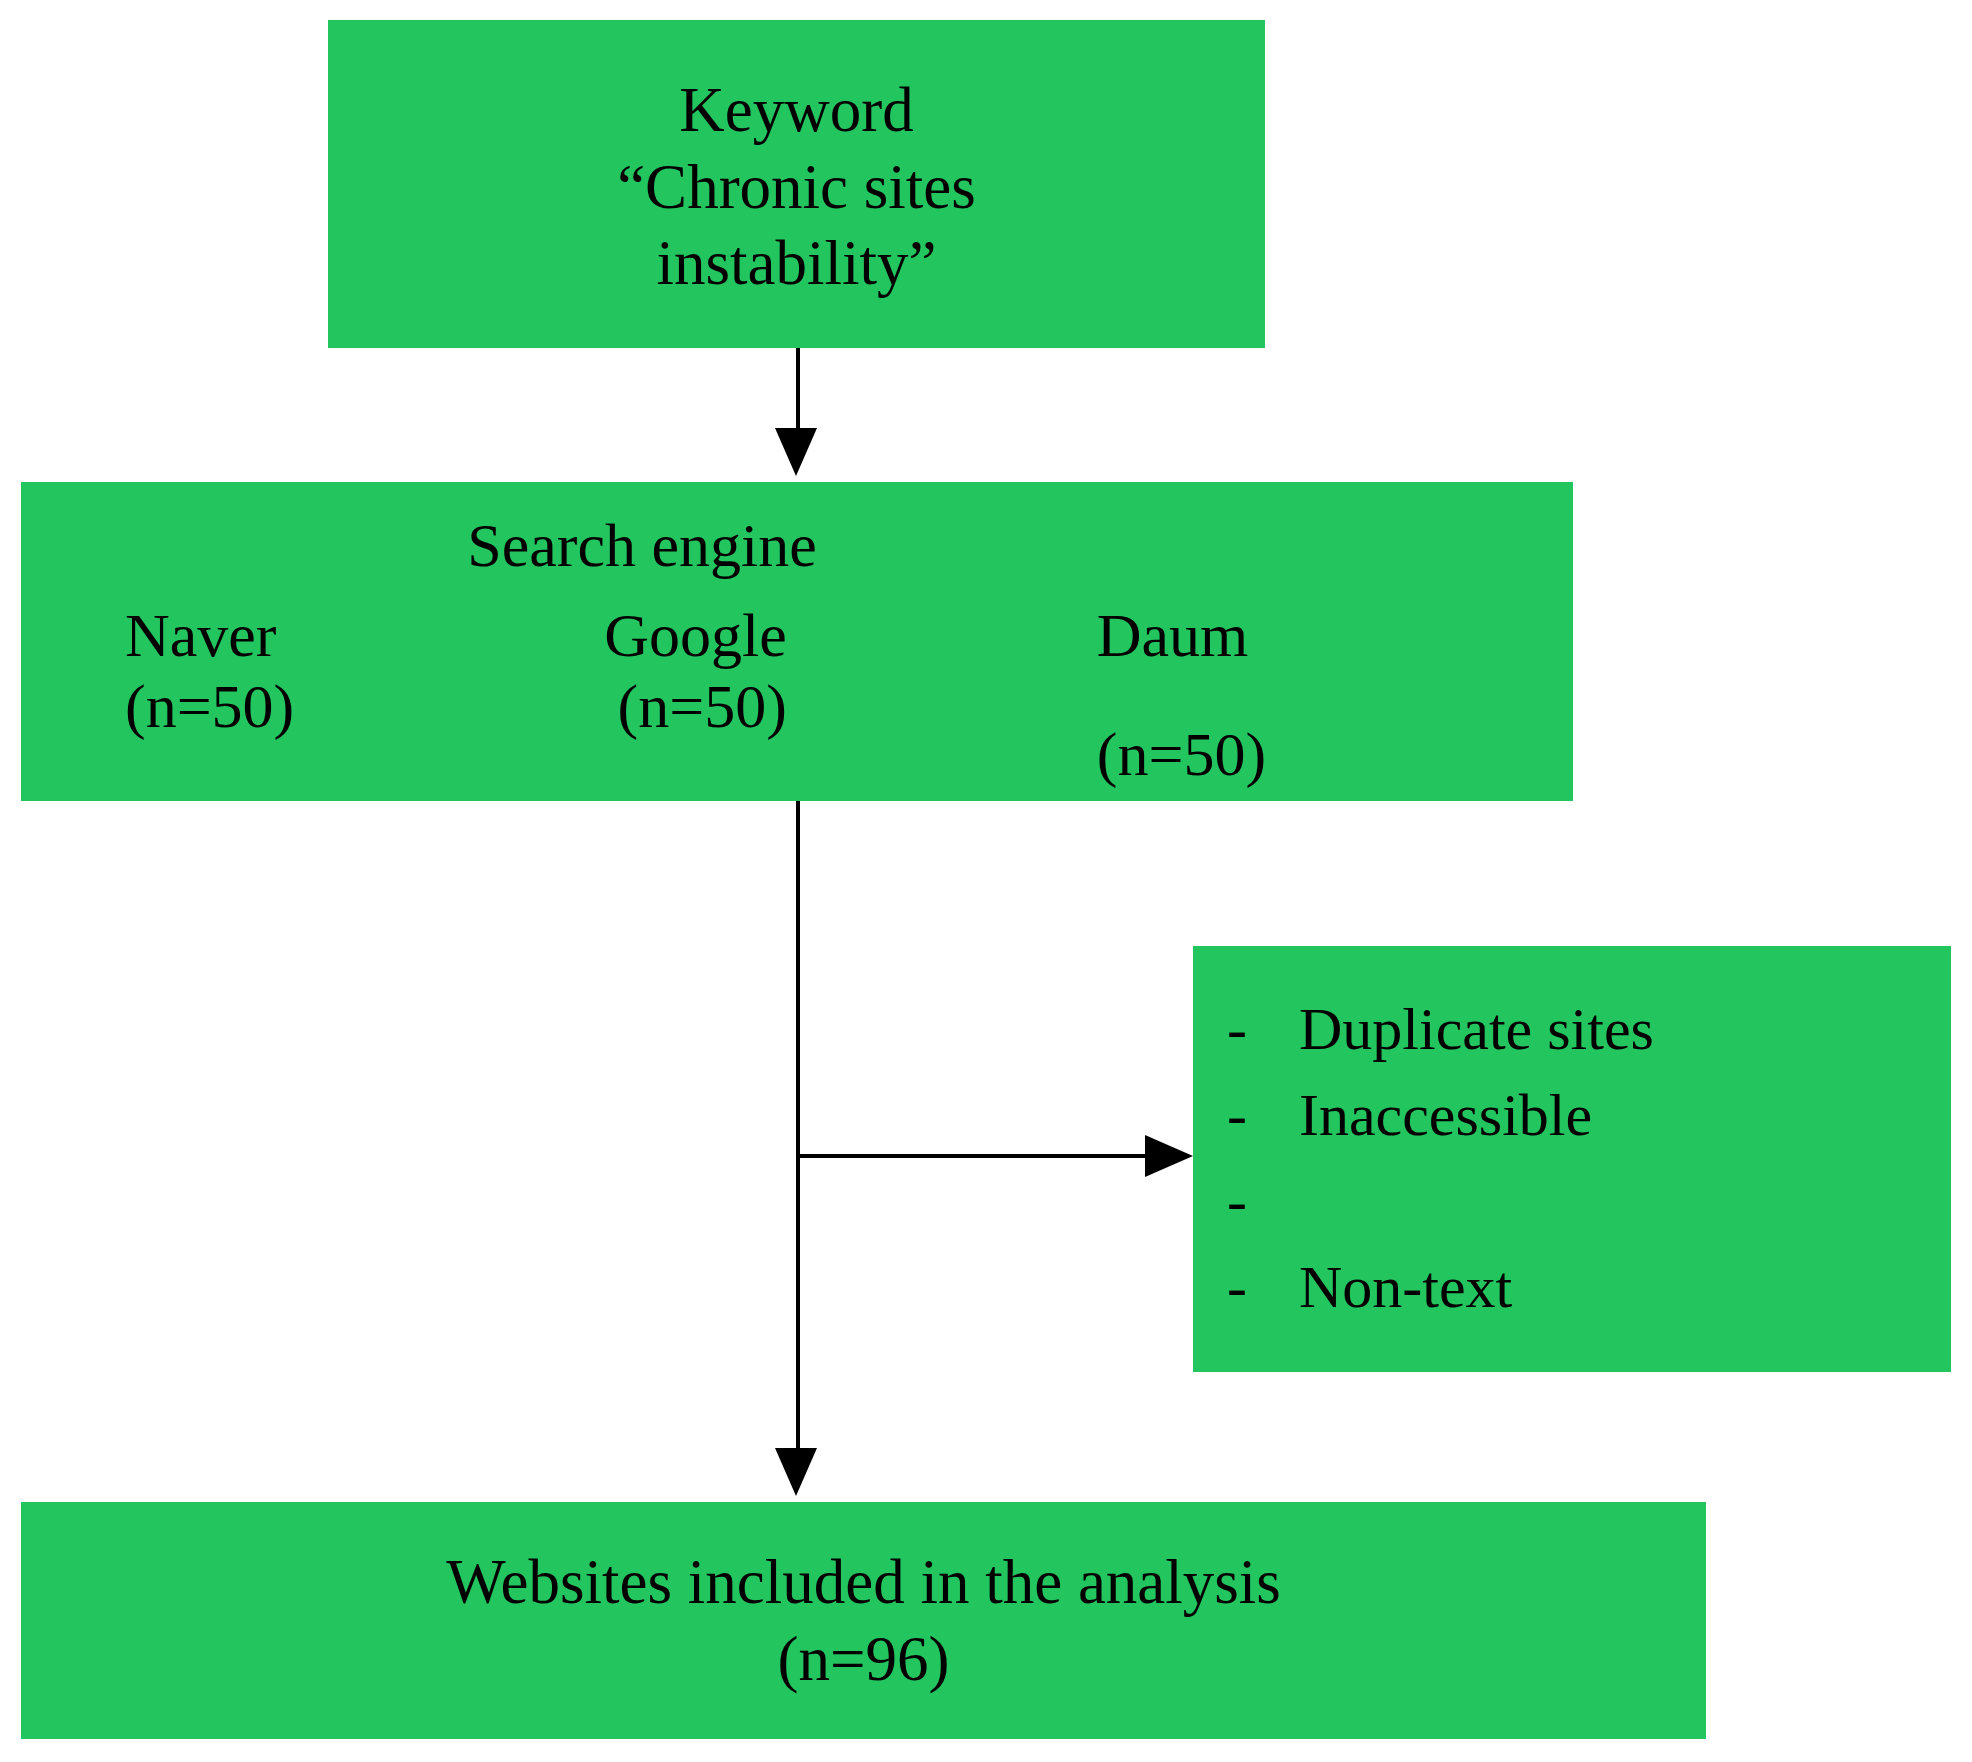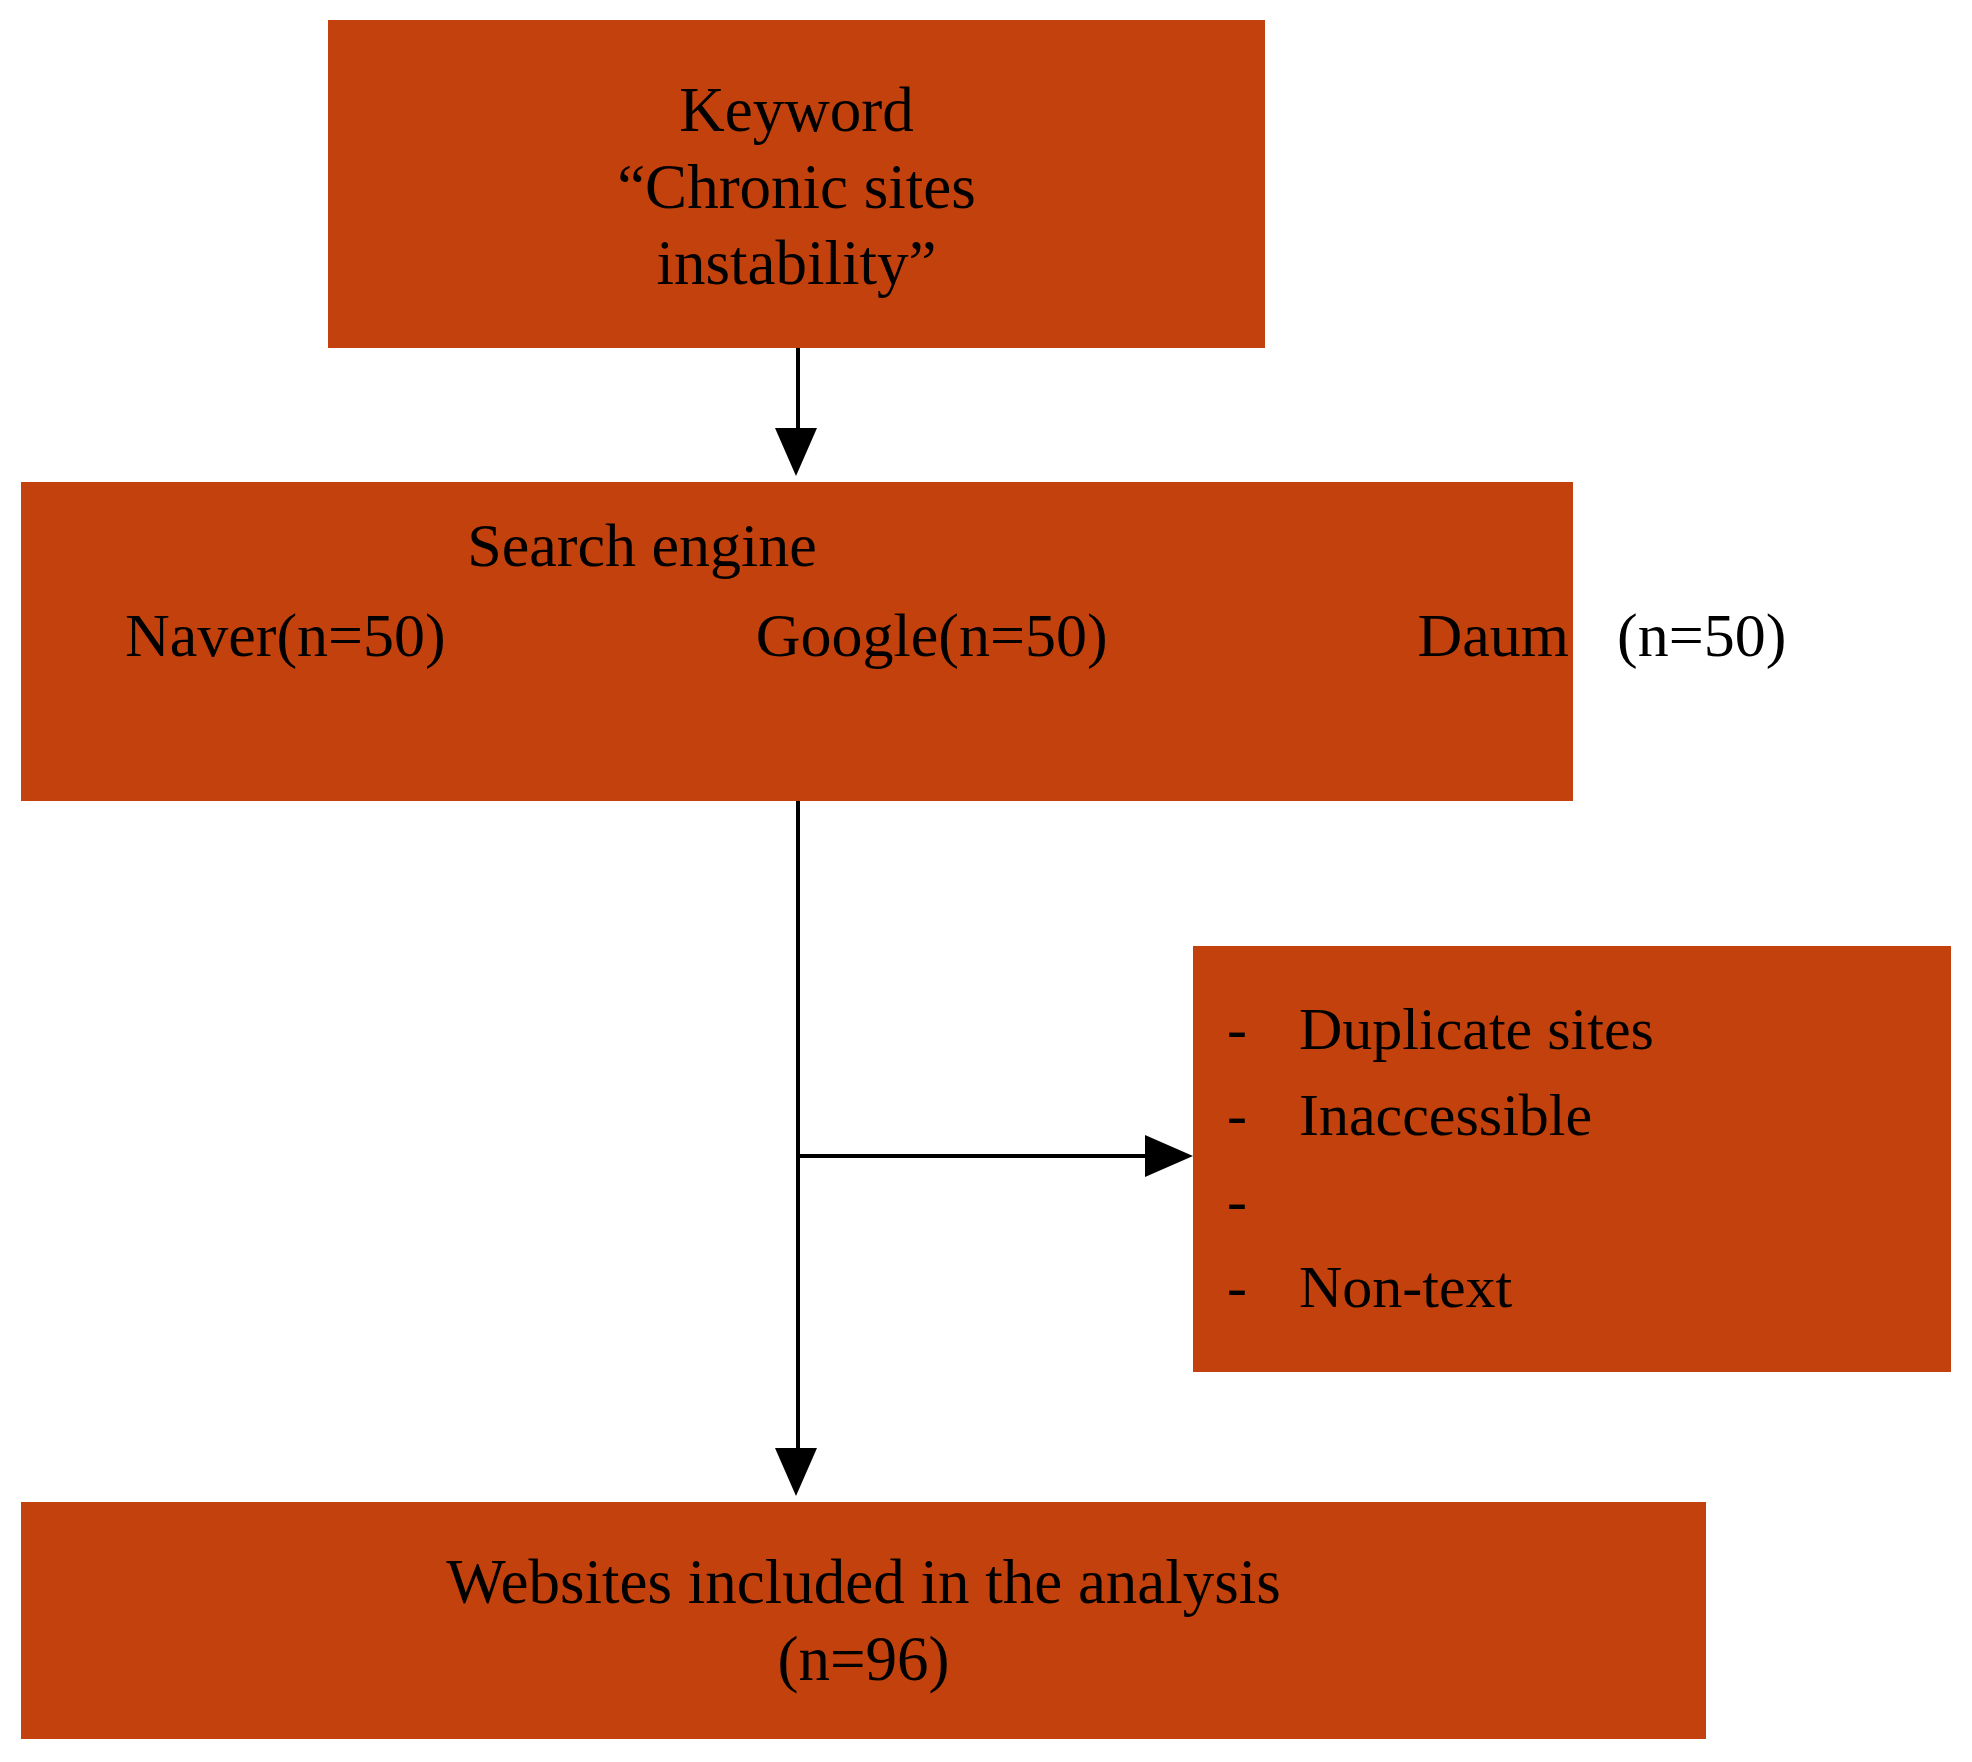--- a/index.html
+++ b/index.html
@@ -16,21 +16,21 @@
   }
   #canvas {
     position: relative;
     width: 1972px;
     height: 1762px;
     overflow: hidden;
     background: #ffffff;
   }
   .box {
     position: absolute;
-    background: #c2410c;
+    background: #22c55e;
     box-sizing: border-box;
     display: flex;
     flex-direction: column;
     justify-content: center;
     color: #000;
   }
   
   #box-keyword {
     left: 328px;
     top: 20px;
@@ -68,21 +68,21 @@
   #box-search .engines {
     position: absolute;
     left: 0;
     right: 0;
     top: 118px;
     display: flex;
     flex-direction: row;
   }
   #box-search .engine {
     display: flex;
-    flex-direction: row;
+    flex-direction: column;
     font-size: 62px;
     line-height: 1.15;
   }
   #box-search .engine .name { white-space: nowrap; }
   #box-search .engine .count { white-space: nowrap; }
   #engine-0 { margin-left: 104px; align-items: flex-start; }
   #engine-1 { margin-left: 310px; align-items: flex-end; }
   #engine-2 { margin-left: 310px; align-items: flex-start; gap: 48px; }
 
   

